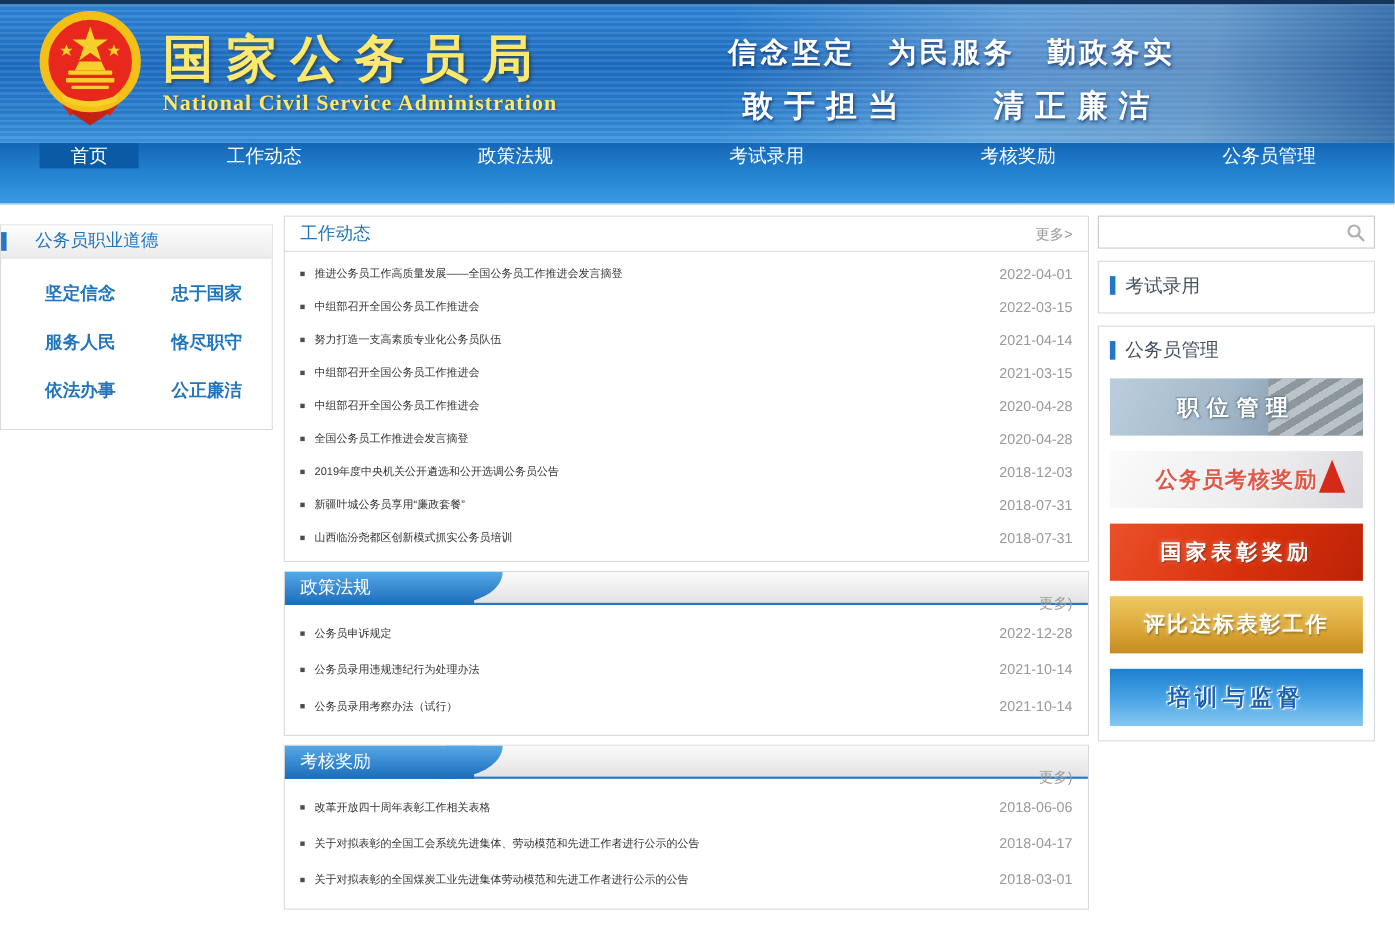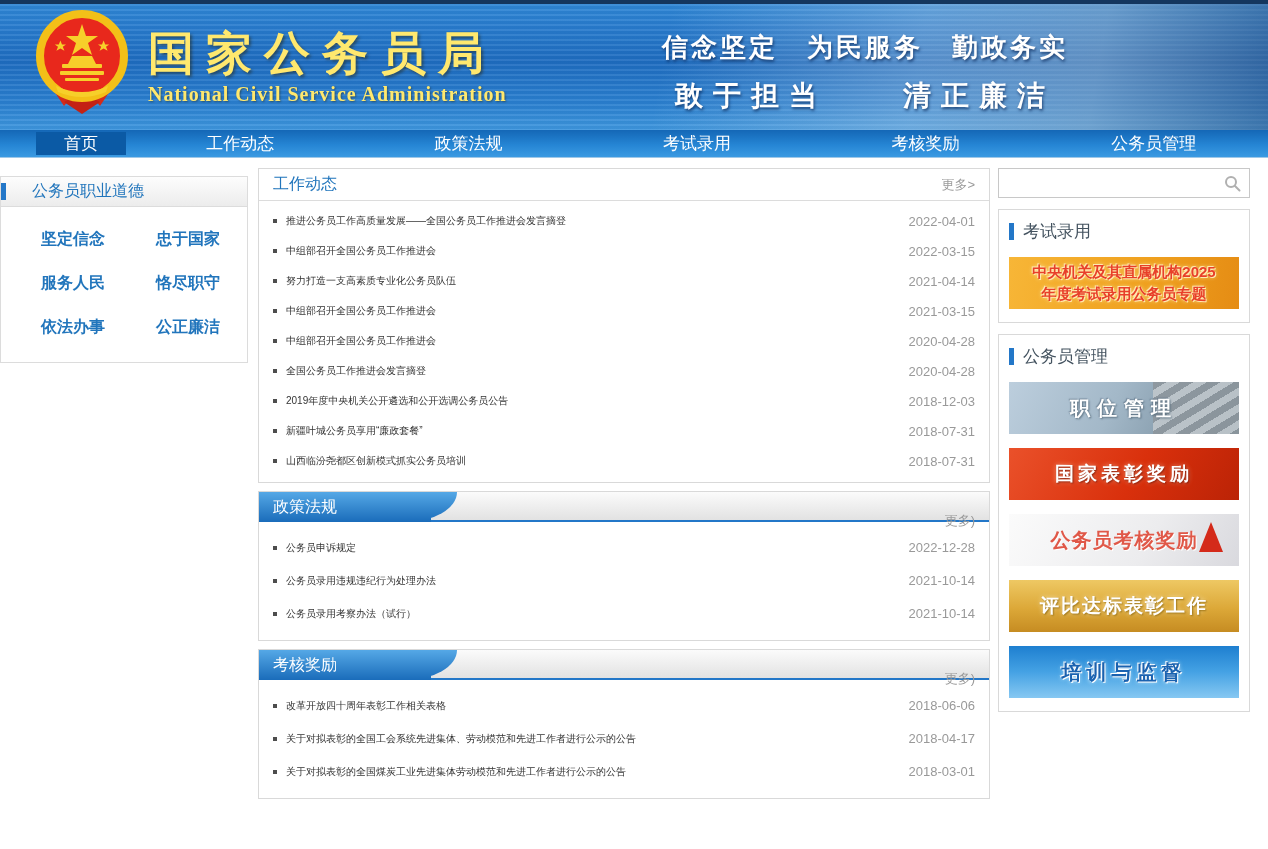--- a/index.html
+++ b/index.html
@@ -19,21 +19,21 @@
     text-shadow: 2px 2px 3px rgba(40,30,0,0.45); line-height: 1.1; white-space: nowrap; }
   .site-subtitle { color: #ffe86e; font-size: 20px; font-weight: bold; letter-spacing: 1px;
     font-family: "Liberation Serif", "DejaVu Serif", serif; text-shadow: 1px 1px 2px rgba(40,30,0,0.45); margin-top: 4px; }
   .slogan { position: absolute; right: 200px; top: 26px; text-align: center; color: #fff; z-index: 3; white-space: nowrap; }
   .slogan-line1 { font-size: 26px; font-weight: bold; letter-spacing: 3px;
     text-shadow: 1px 2px 3px rgba(10,40,90,0.75); }
   .slogan-line2 { font-size: 28px; font-weight: bold; letter-spacing: 10px; margin-top: 12px;
     text-shadow: 1px 2px 3px rgba(10,40,90,0.75); }
 
   
-  .nav { height: 28px; display: flex; align-items: center;
+  .nav { height: 56px; display: flex; align-items: flex-start;
     background: linear-gradient(180deg, #1467b6 0%, #2585d4 55%, #3b9ae2 100%);
     border-bottom: 1px solid #9fc8e8; }
   .nav-item { color: #fff; font-size: 17px; display: flex; align-items: center; justify-content: center;
     cursor: pointer; }
   .nav-item.active { background: #0b5aa5; width: 90px; margin-left: 36px; }
   .nav-item:not(.active) { flex: 1; }
 
   
   .content { display: flex; align-items: flex-start; padding: 10px 18px 0 0; }
 
@@ -293,41 +293,37 @@
           <line x1="11" y1="11" x2="15.5" y2="15.5" stroke="#b0b0b0" stroke-width="2" stroke-linecap="round"></line>
         </svg>
       </span>
     </div>
 
     <div class="side-box">
       <div class="side-box-header">
         <span class="blue-marker"></span>
         <span class="title">考试录用</span>
       </div>
-      <div class="banner banner-kaolu">
-        <div>中央机关及其直属机构2025</div>
-        <div>年度考试录用公务员专题</div>
-      </div>
     </div>
 
 
     <div class="side-box">
       <div class="side-box-header">
         <span class="blue-marker"></span>
         <span class="title">公务员管理</span>
       </div>
       <div class="banner b-zhiwei">
         <span>职位管理</span>
       </div>
+      <div class="banner b-kaohe">
+        <span>公务员考核奖励</span>
+      </div>
       <div class="banner b-guojia">
         <span>国家表彰奖励</span>
       </div>
-      <div class="banner b-kaohe">
-        <span>公务员考核奖励</span>
-      </div>
       <div class="banner b-pingbi">
         <span>评比达标表彰工作</span>
       </div>
       <div class="banner b-peixun">
         <span>培训与监督</span>
       </div>
     </div>
 
   </div>
 </div>

